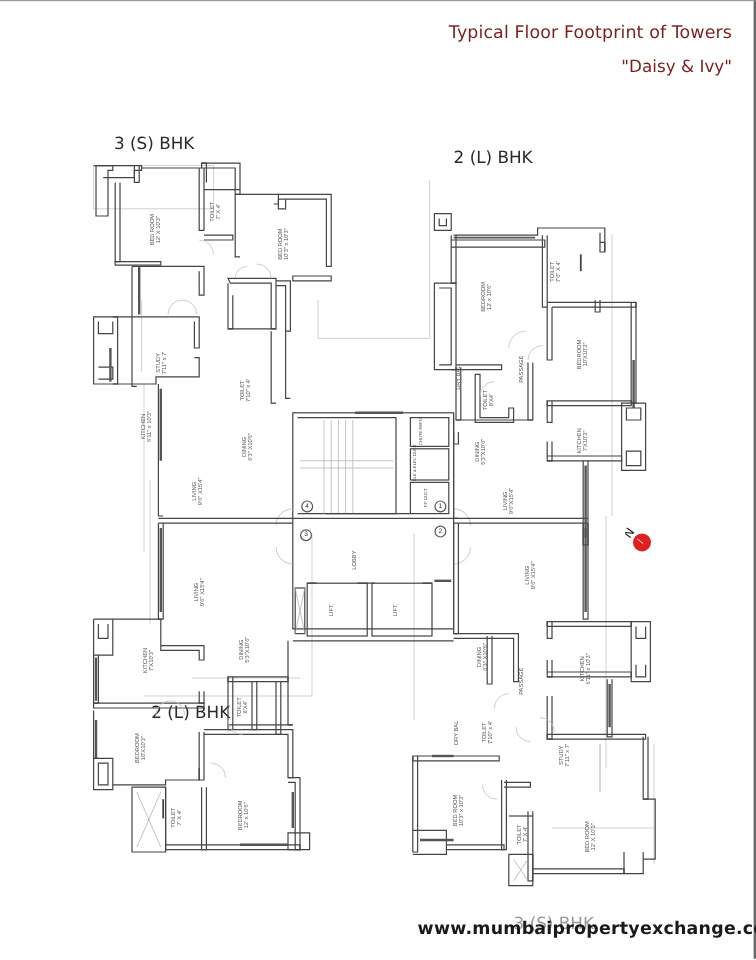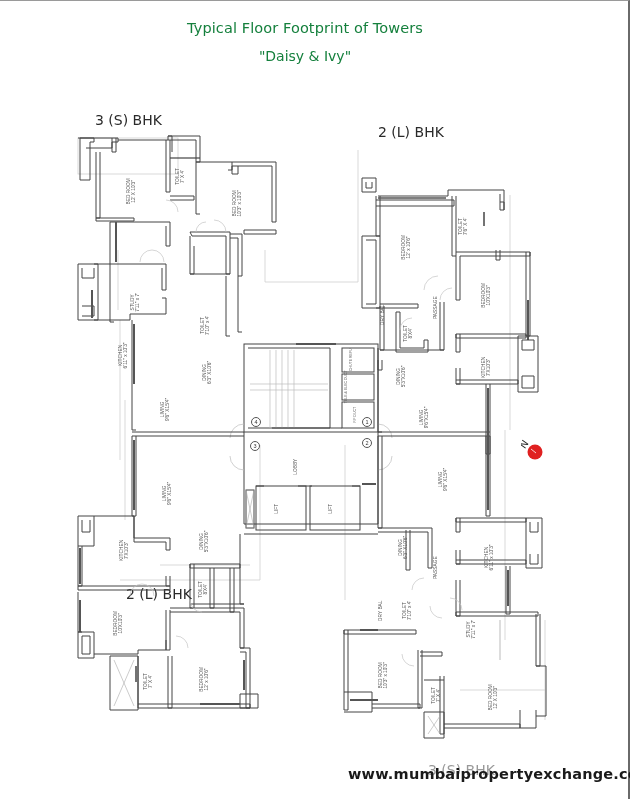--- a/index.html
+++ b/index.html
@@ -1,18 +1,18 @@
 <!DOCTYPE html>
 <html><head>
 <meta charset="utf-8">
 <style>
   html, body { margin: 0; padding: 0; background: #ffffff; }
   body { width: 630px; height: 800px; position: relative; overflow: hidden; font-family: "DejaVu Sans", sans-serif; }
   .frame { position: absolute; left: 0; top: 0; width: 628px; height: 798px; border-top: 1px solid #9a9a9a; border-right: 2px solid #6a6a6a; }
-  .title { position: absolute; left: 0; width: 610px; text-align: center; color: #15803d; font-family: "DejaVu Sans", sans-serif; }
+  .title { position: absolute; left: 0; width: 610px; text-align: right; color: #7f1d1d; font-family: "DejaVu Sans", sans-serif; }
   .t1 { top: 20px; font-size: 14.5px; letter-spacing: 0.1px; }
   .t2 { top: 48px; font-size: 14px; }
   .unit-label { position: absolute; font-size: 14px; color: #2a2a2a; font-family: "DejaVu Sans", sans-serif; }
   .plan { position: absolute; left: 0; top: 0; }
   .room { position: absolute; font-size: 4.8px; line-height: 5.4px; color: #555; text-align: center; white-space: nowrap; font-family: "Liberation Sans", sans-serif; transform: rotate(-90deg); transform-origin: center center; }
   .room .nm, .room .dm { display: block; }
   .watermark { position: absolute; left: 348px; top: 766px; font-size: 14.5px; font-weight: bold; color: #1a1a1a; letter-spacing: 0.2px; font-family: "DejaVu Sans", sans-serif; }
   .num { position: absolute; width: 8px; height: 8px; border: 0.9px solid #555; border-radius: 50%; font-size: 5.5px; line-height: 8px; text-align: center; color: #333; font-family: "Liberation Sans", sans-serif; background: #fff; }
   .compass { position: absolute; left: 521px; top: 432px; }
 </style>

